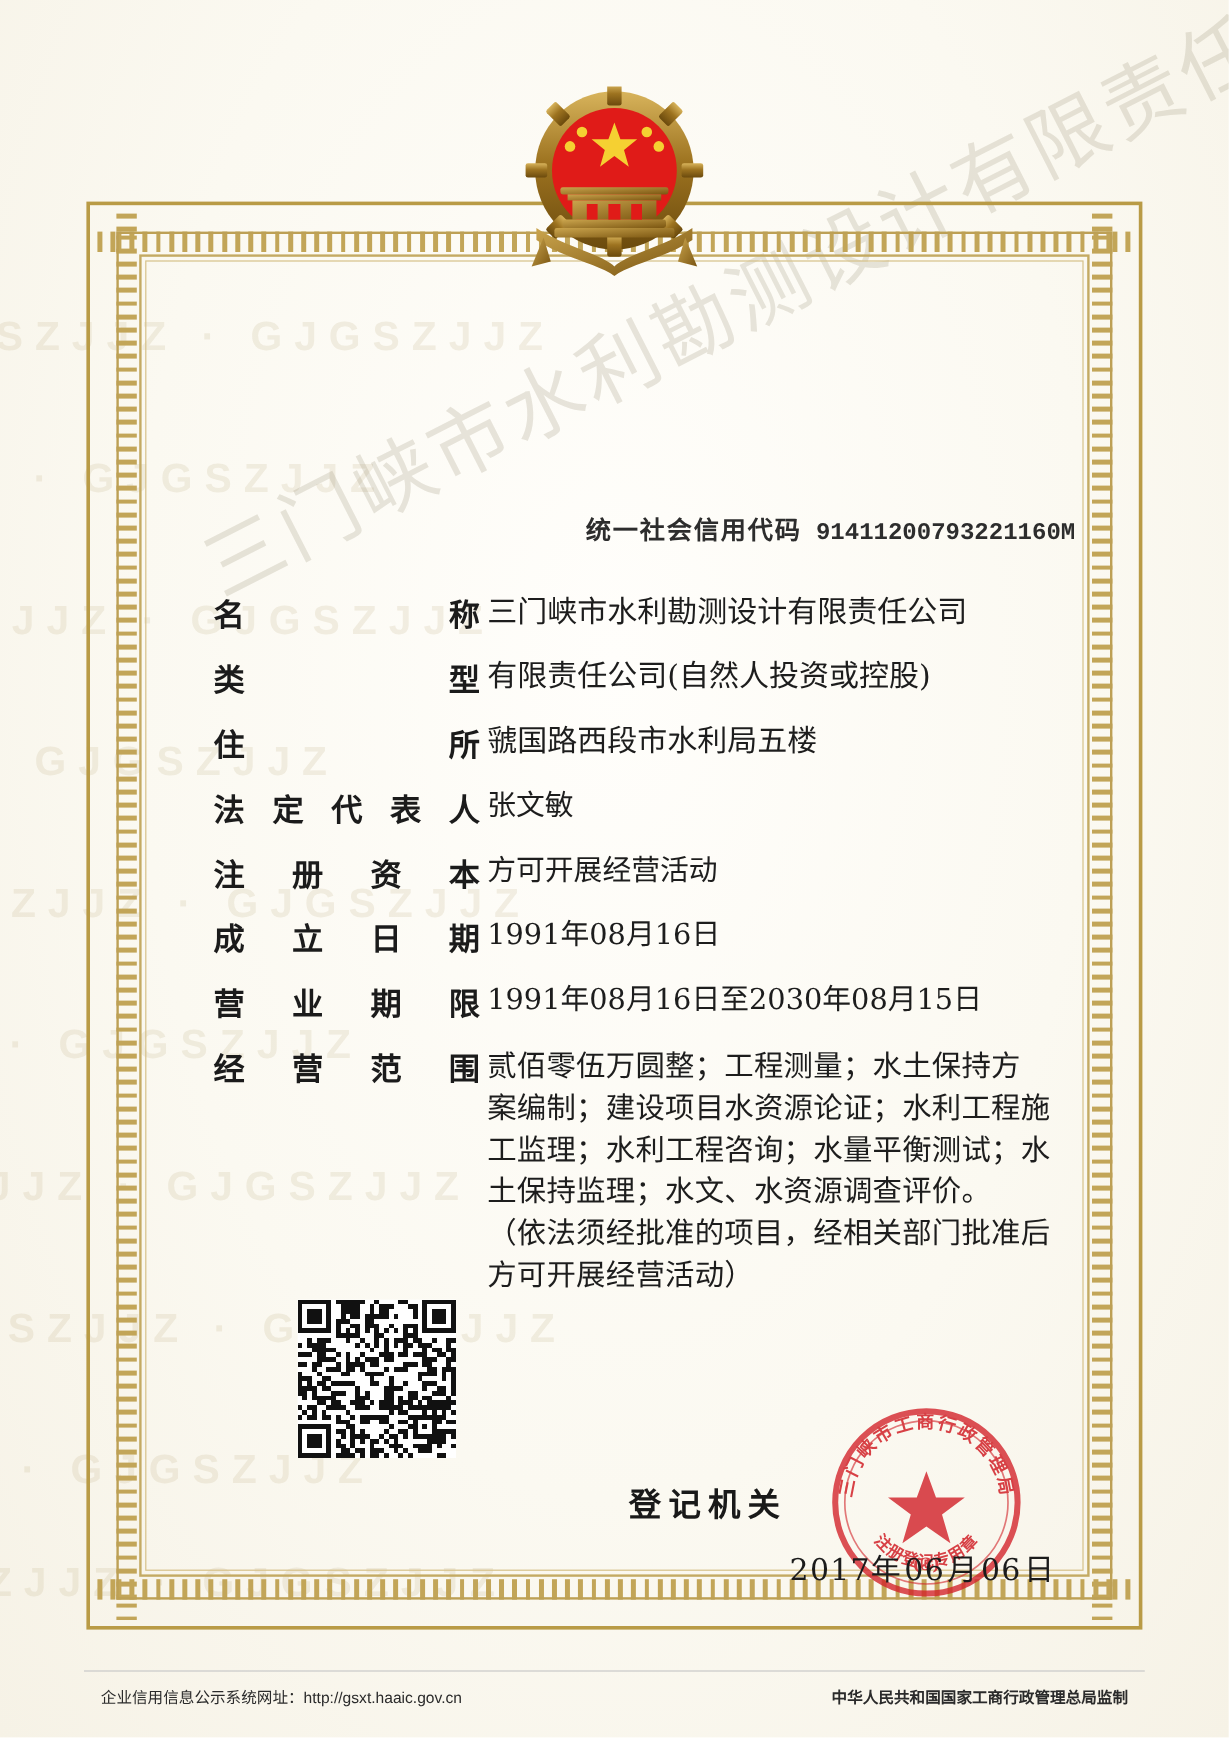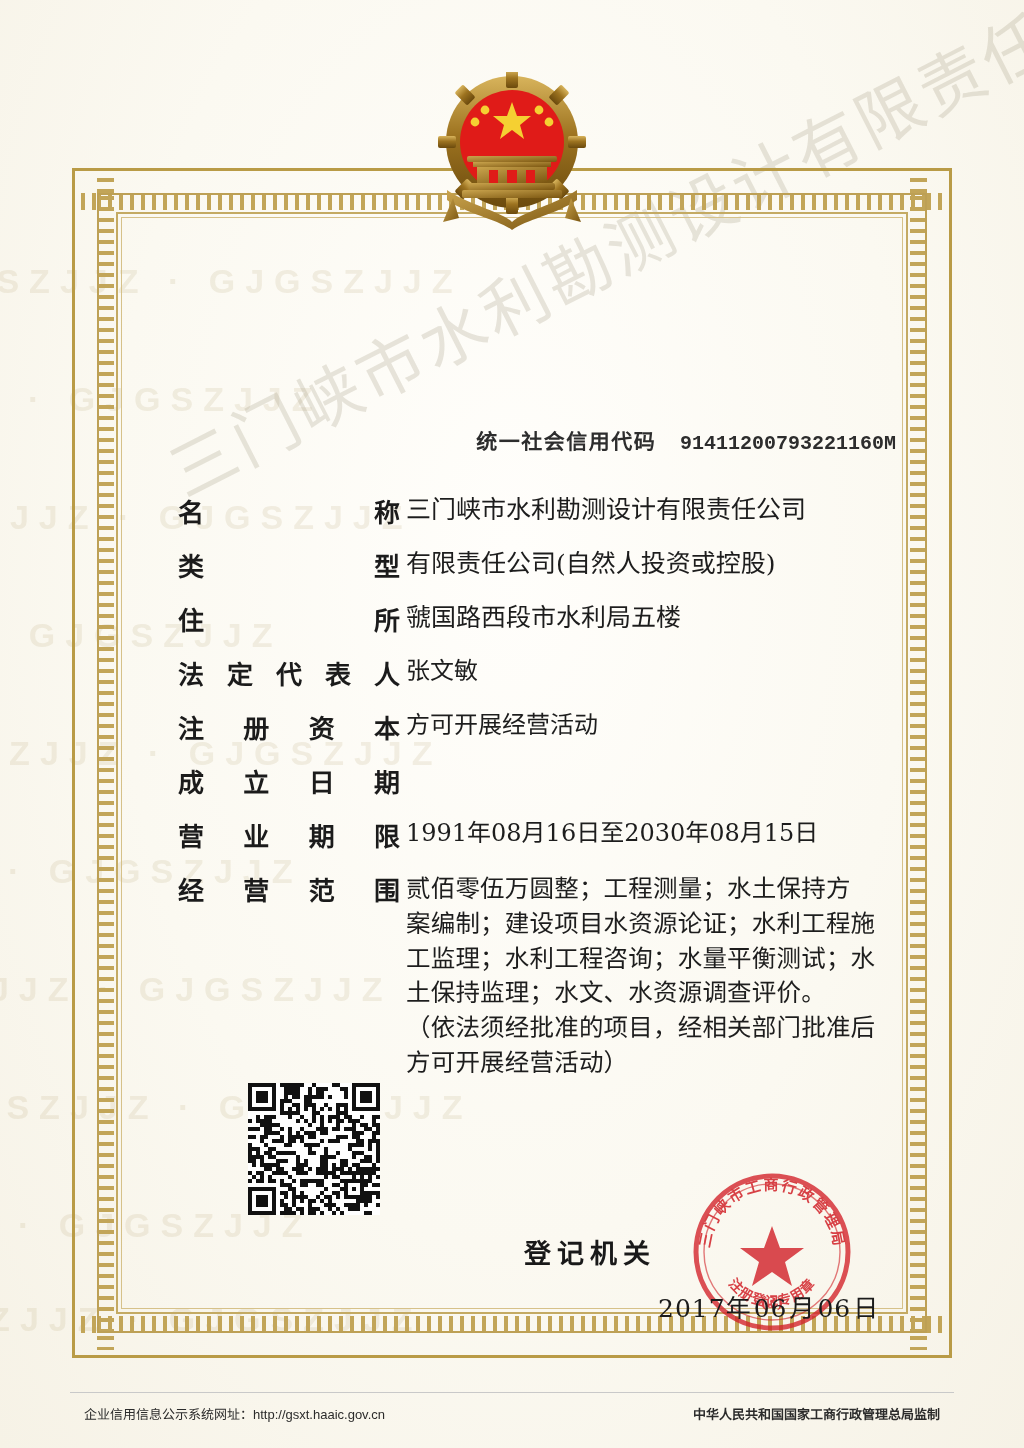--- a/index.html
+++ b/index.html
@@ -163,21 +163,21 @@
     color: #2d2d2d;
     font-family: "Liberation Serif", serif;
     letter-spacing: 0.5px;
     white-space: nowrap;
   }
   .credit-line .label { letter-spacing: 1.5px; }
   .credit-line .code {
     font-family: "Liberation Mono", monospace;
     font-size: 20px;
     letter-spacing: 0px;
-    margin-left: 18px;
+    margin-left: 6px;
   }
 
   
   .fields {
     position: absolute;
     left: 178px;
     top: 492px;
     width: 710px;
   }
   .row {
@@ -423,20 +423,21 @@
       <div class="val small">方可开展经营活动</div>
     </div>
 
     <div class="row">
       <div class="lbl">
         <span>成</span>
         <span>立</span>
         <span>日</span>
         <span>期</span>
       </div>
+      <div class="val small">1991年08月16日</div>
     </div>
 
     <div class="row">
       <div class="lbl">
         <span>营</span>
         <span>业</span>
         <span>期</span>
         <span>限</span>
       </div>
       <div class="val small">1991年08月16日至2030年08月15日</div>

